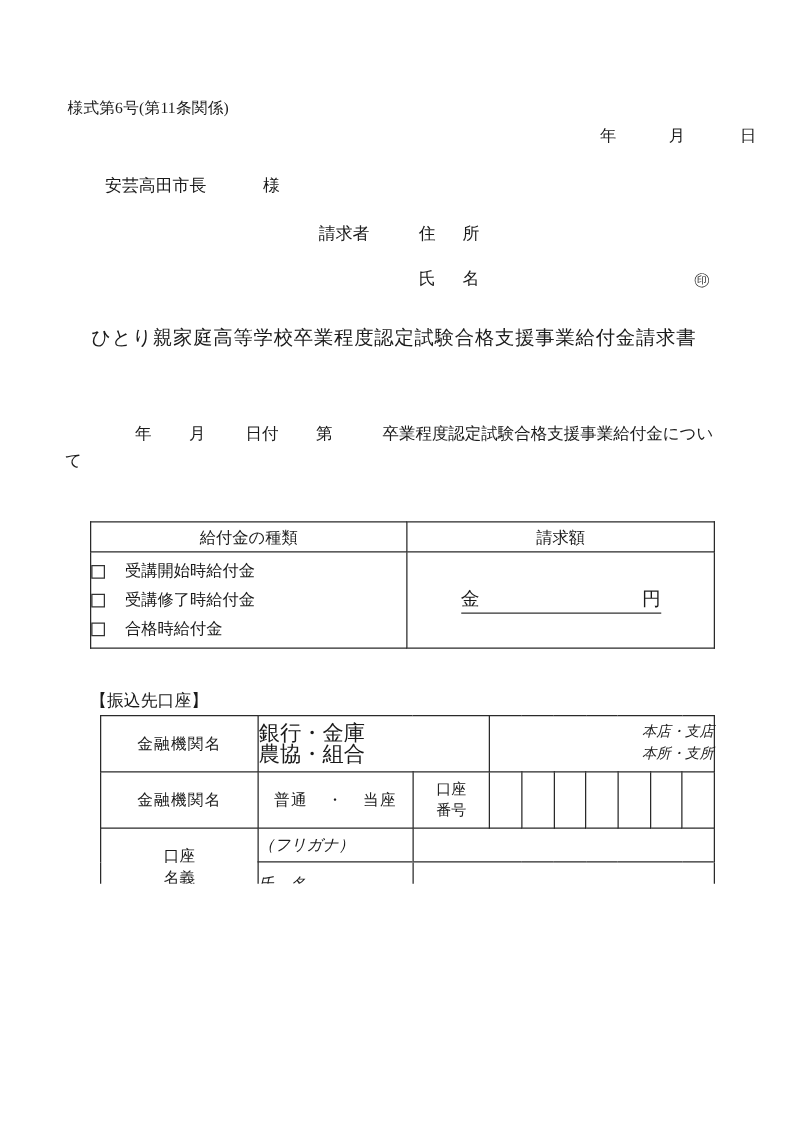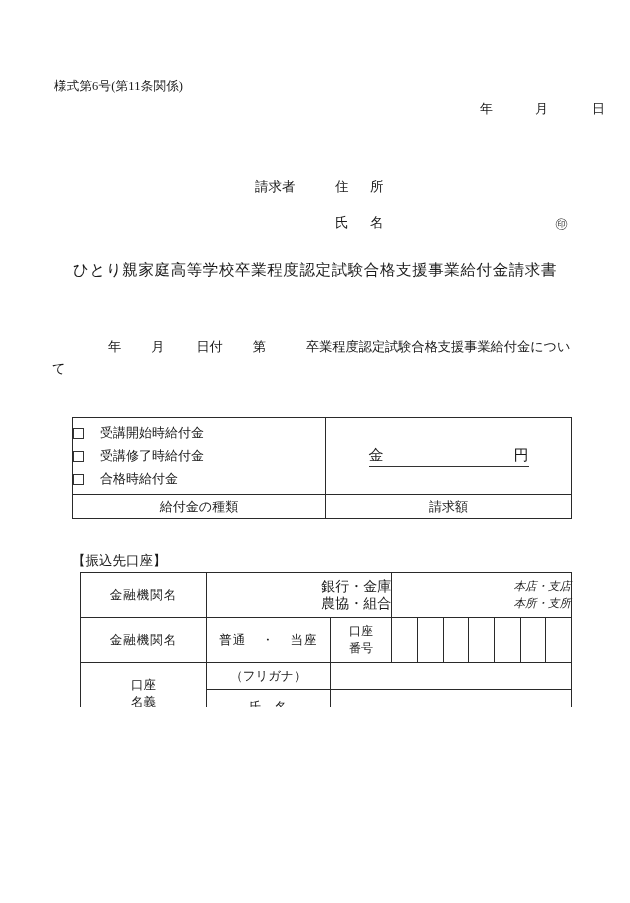--- a/index.html
+++ b/index.html
@@ -194,24 +194,23 @@
     vertical-align: middle;
   }
   .bk-label {
     width: 112px;
     text-align: center;
     letter-spacing: 1px;
   }
   .bk-inst-row td { height: 44px; }
   .bk-inst-name {
     width: 165px;
-    text-align: right;
     padding-right: 6px;
     line-height: 17px;
-    font-size: 14px;
+    font-size: 17px;
   }
   .bk-branch {
     text-align: right;
     padding-right: 6px;
     line-height: 17px;
     font-size: 11.5px;
     font-style: italic;
   }
   .bk-type-row td { height: 44px; }
   .bk-type-opts {
@@ -229,21 +228,21 @@
     width: 22px;
     height: 44px;
   }
   .bk-holder-label {
     width: 35px;
     text-align: center;
     line-height: 17px;
   }
   .bk-name-kind {
     width: 77px;
-    text-align: center;
+    font-style: italic;
   }
   .bk-furigana-cell {
     height: 26px;
     border-bottom: 1px dashed #555 !important;
   }
   .bk-furigana-blank {
     border-bottom: 1px dashed #555 !important;
   }
   .bk-name-cell { height: 34px; }
 </style>
@@ -253,20 +252,24 @@
 <div class="page">
 
   <div class="form-no">様式第6号(第11条関係)</div>
 
   <div class="date-line">
     <span class="d-y">年</span>
     <span class="d-m">月</span>
     <span class="d-d">日</span>
   </div>
 
+  <div class="addressee">
+    <span>安芸高田市長</span>
+    <span class="sama">様</span>
+  </div>
 
   <div class="claimant-block">
     <div class="claimant-row">
       <span class="claimant-label">請求者</span>
       <span class="claimant-field">住　所</span>
     </div>
     <div class="claimant-row">
       <span class="claimant-field">氏　名</span>
       <span class="seal-mark">㊞</span>
     </div>
@@ -274,20 +277,24 @@
 
   <div class="doc-title">ひとり親家庭高等学校卒業程度認定試験合格支援事業給付金請求書</div>
 
   <div class="body-para">
     <span class="p-indent"></span><span>年</span><span class="gap-a"></span><span>月</span><span class="gap-b"></span><span>日付</span><span class="gap-c"></span><span>第</span><span class="gap-d"></span><span>卒業程度認定試験合格支援事業給付金について</span><br>
   </div>
 
   <table class="benefit-table">
     <tbody>
         <tr>
+      <td class="bt-head">給付金の種類</td>
+      <td class="bt-head">請求額</td>
+    </tr>
+    <tr>
       <td class="bt-kinds">
         <div class="check-row">
           <span class="check-box"></span>
           <span>受講開始時給付金</span>
         </div>
         <div class="check-row">
           <span class="check-box"></span>
           <span>受講修了時給付金</span>
         </div>
         <div class="check-row">
@@ -295,24 +302,20 @@
           <span>合格時給付金</span>
         </div>
       </td>
       <td class="bt-amount">
         <span class="amount-inner">
           <span>金</span>
           <span class="yen-unit">円</span>
         </span>
       </td>
     </tr>
-    <tr>
-      <td class="bt-head">給付金の種類</td>
-      <td class="bt-head">請求額</td>
-    </tr>
   </tbody>
     </table>
 
   <div class="bank-heading">【振込先口座】</div>
 
   <table class="bank-table">
     <tbody>
         <tr class="bk-inst-row">
       <td class="bk-label">金融機関名</td>
       <td class="bk-inst-name" colspan="2">

